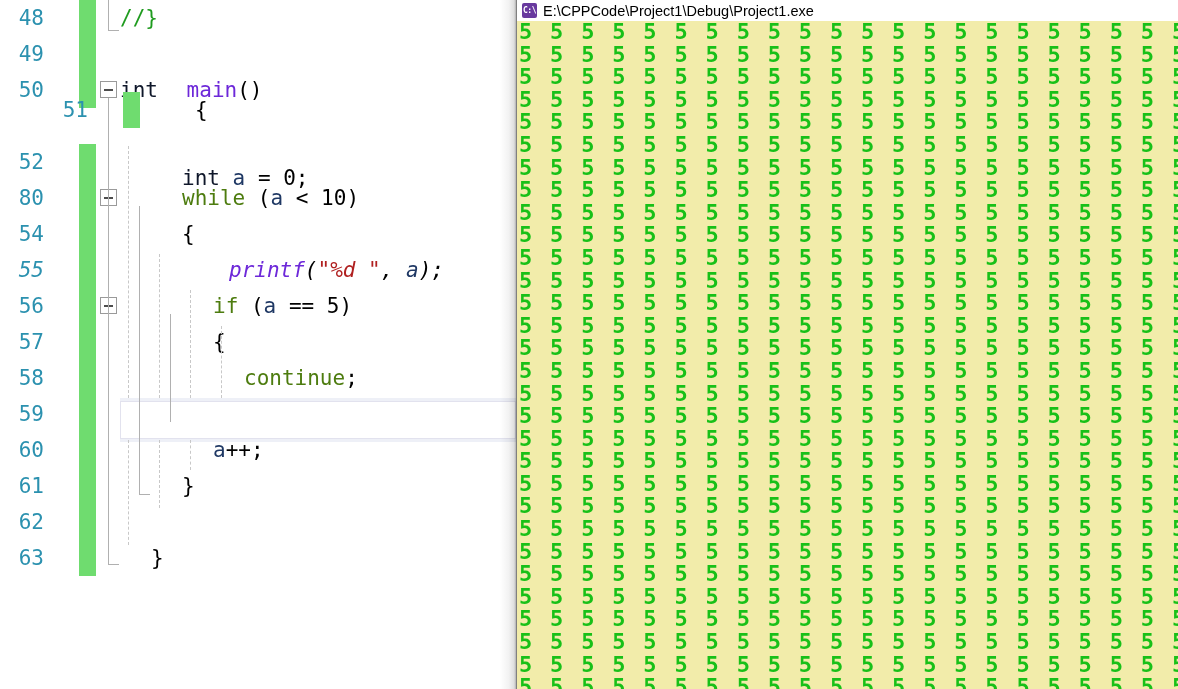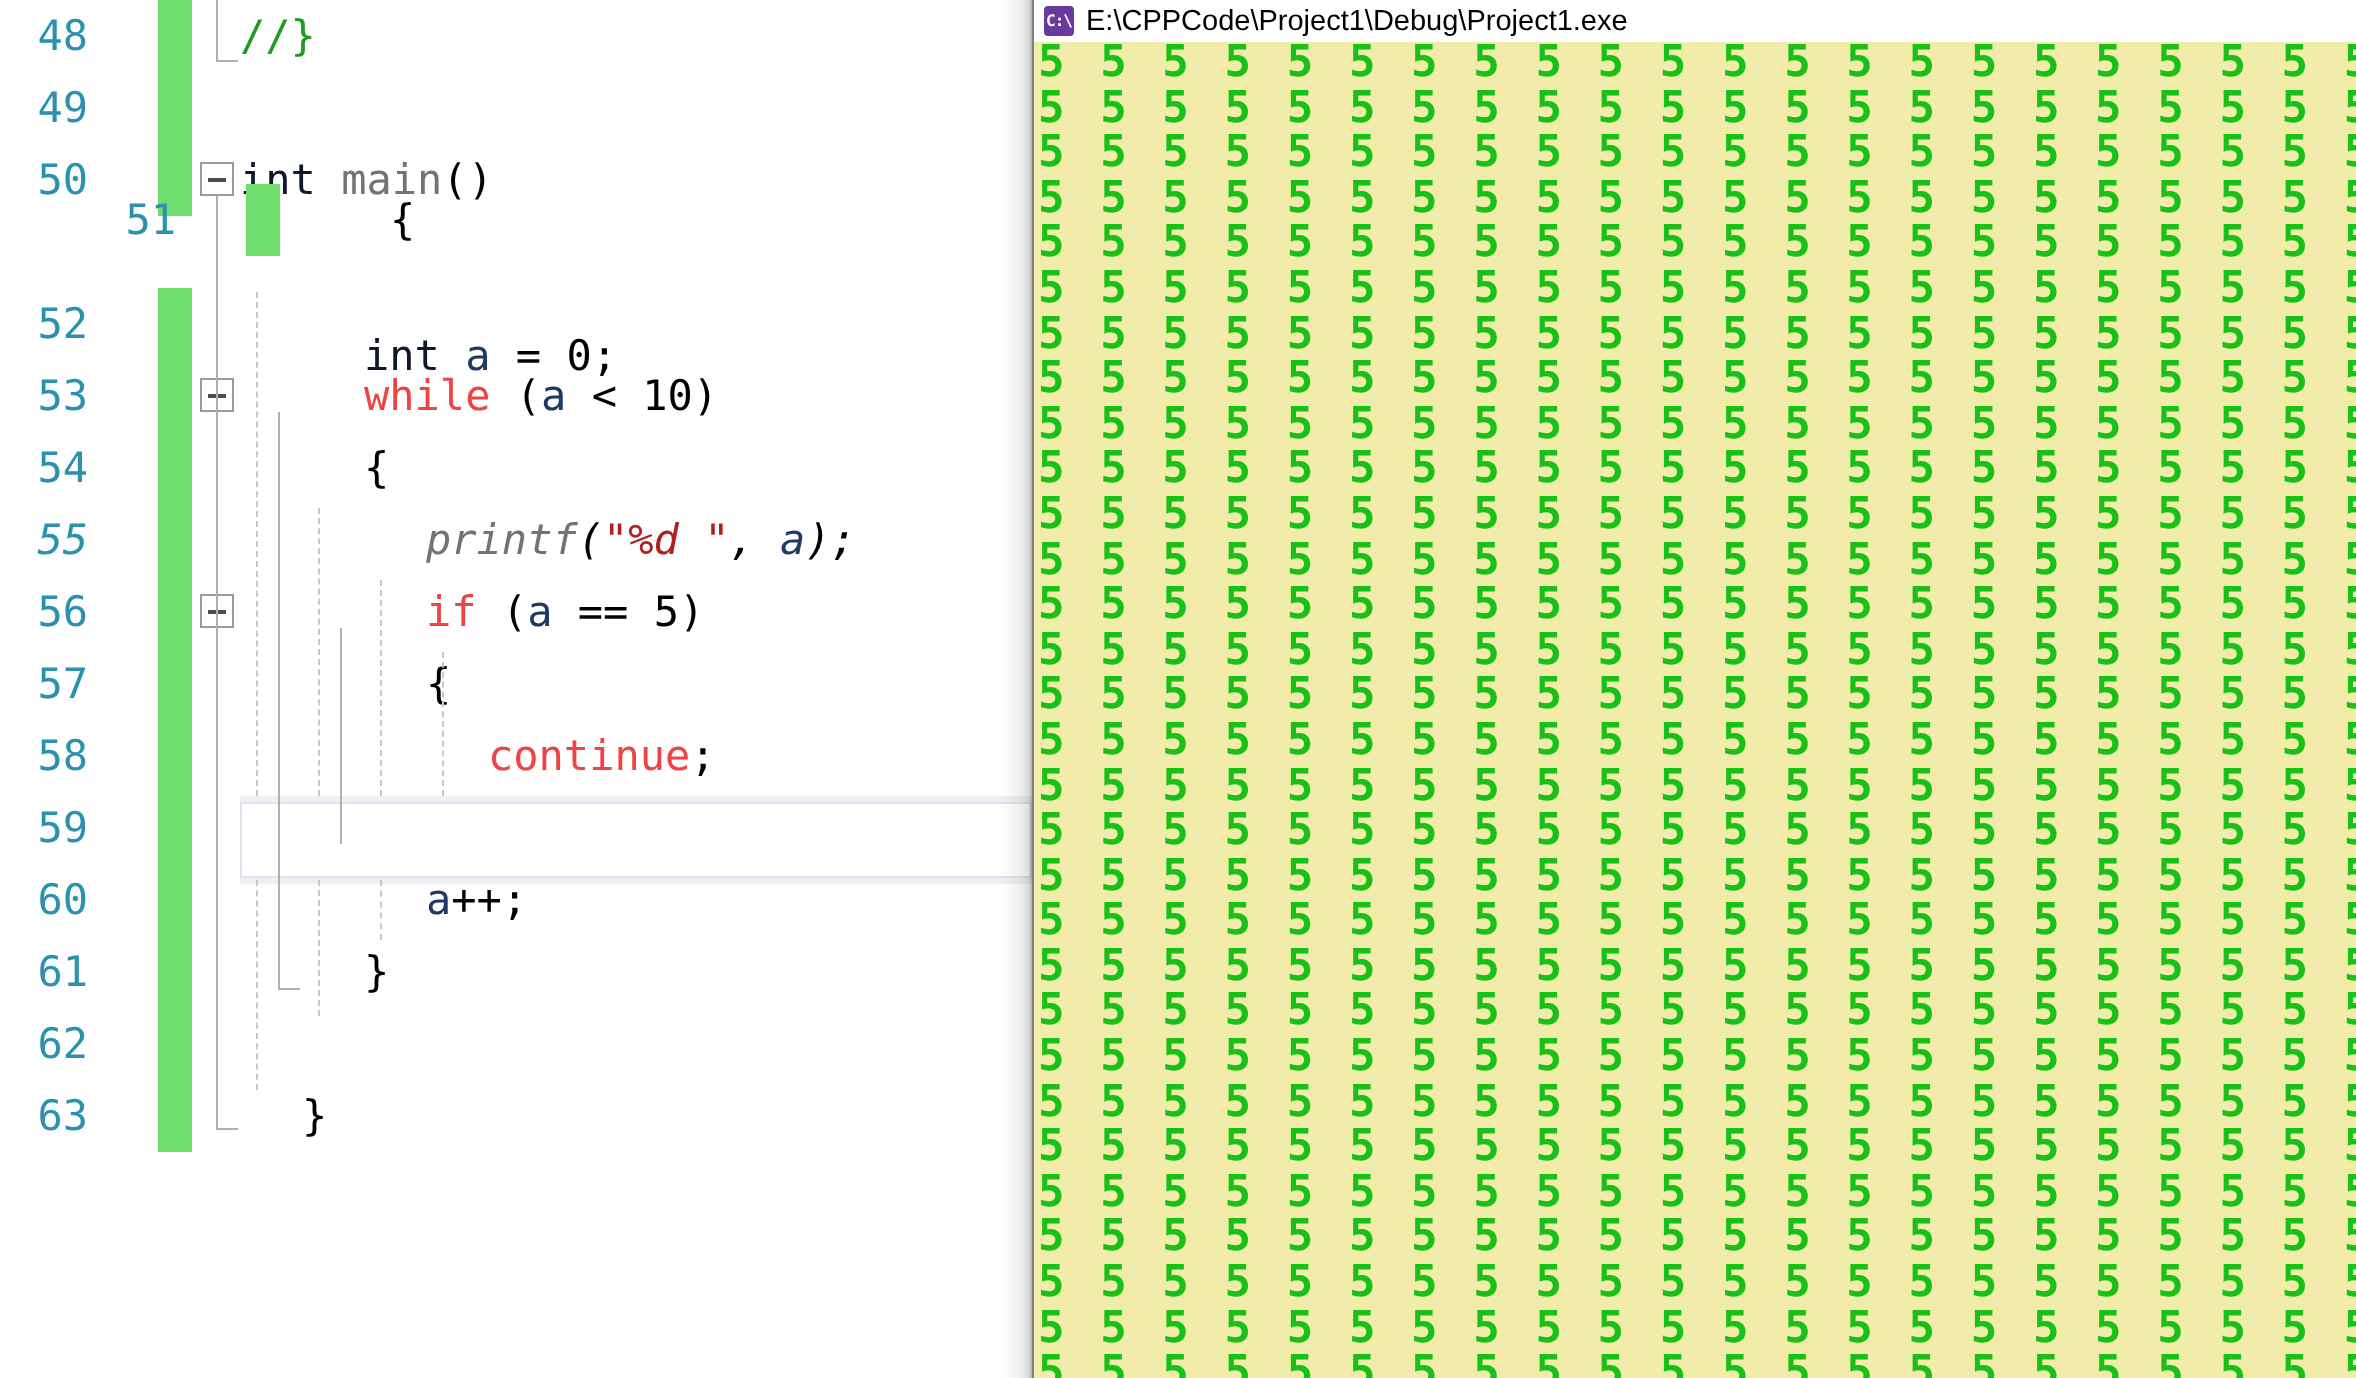--- a/index.html
+++ b/index.html
@@ -44,22 +44,22 @@
   }
   .guide{ 
     position:absolute;width:0;border-left:1px dashed #c8c8c8;
   }
   .ctext{
     position:absolute;top:0;height:36px;line-height:36px;
     font-family:"DejaVu Sans Mono","Liberation Mono",monospace;
     font-size:21px;white-space:pre;color:#000000;
   }
   .k-blue{color:#0f172a;}
-  .k-purple{color:#ef4444;}
-  .k-fn{color:#737373;}
+  .k-purple{color:#4d7c0f;}
+  .k-fn{color:#6d28d9;margin-left:16px;}
   .k-str{color:#b02020;}
   .k-id{color:#1f3864;}
   .k-com{color:#1f9b1f;}
   .k-num{color:#000000;}
   .k-op{color:#000000;}
 
   #curline{
     position:absolute;left:120px;top:401px;width:396px;height:38px;
     border:1px solid #e2e2ee;background:#ffffff;box-sizing:border-box;
   }
@@ -134,21 +134,21 @@
           <div class="lnum">51</div>
           <div class="changebar"></div>
           <div class="ctext" style="left: 151px;"><span class="k-op">{</span></div>
         </div>
         <div class="code-row" style="top: 144px;">
           <div class="lnum">52</div>
           <div class="changebar"></div>
           <div class="ctext" style="left: 182px; margin-top: 16px;"><span class="k-blue">int</span><span class="k-op"> </span><span class="k-id">a</span><span class="k-op"> = </span><span class="k-num">0</span><span class="k-op">;</span></div>
         </div>
         <div class="code-row" style="top: 180px;">
-          <div class="lnum">53</div>
+          <div class="lnum">80</div>
           <div class="changebar"></div>
           <div class="foldbox"></div>
           <div class="ctext" style="left: 182px;"><span class="k-purple">while</span><span class="k-op"> (</span><span class="k-id">a</span><span class="k-op"> &lt; </span><span class="k-num">10</span><span class="k-op">)</span></div>
         </div>
         <div class="code-row" style="top: 216px;">
           <div class="lnum">54</div>
           <div class="changebar"></div>
           <div class="ctext" style="left: 182px;"><span class="k-op">{</span></div>
         </div>
         <div class="code-row" style="top: 252px; font-style: italic;">

